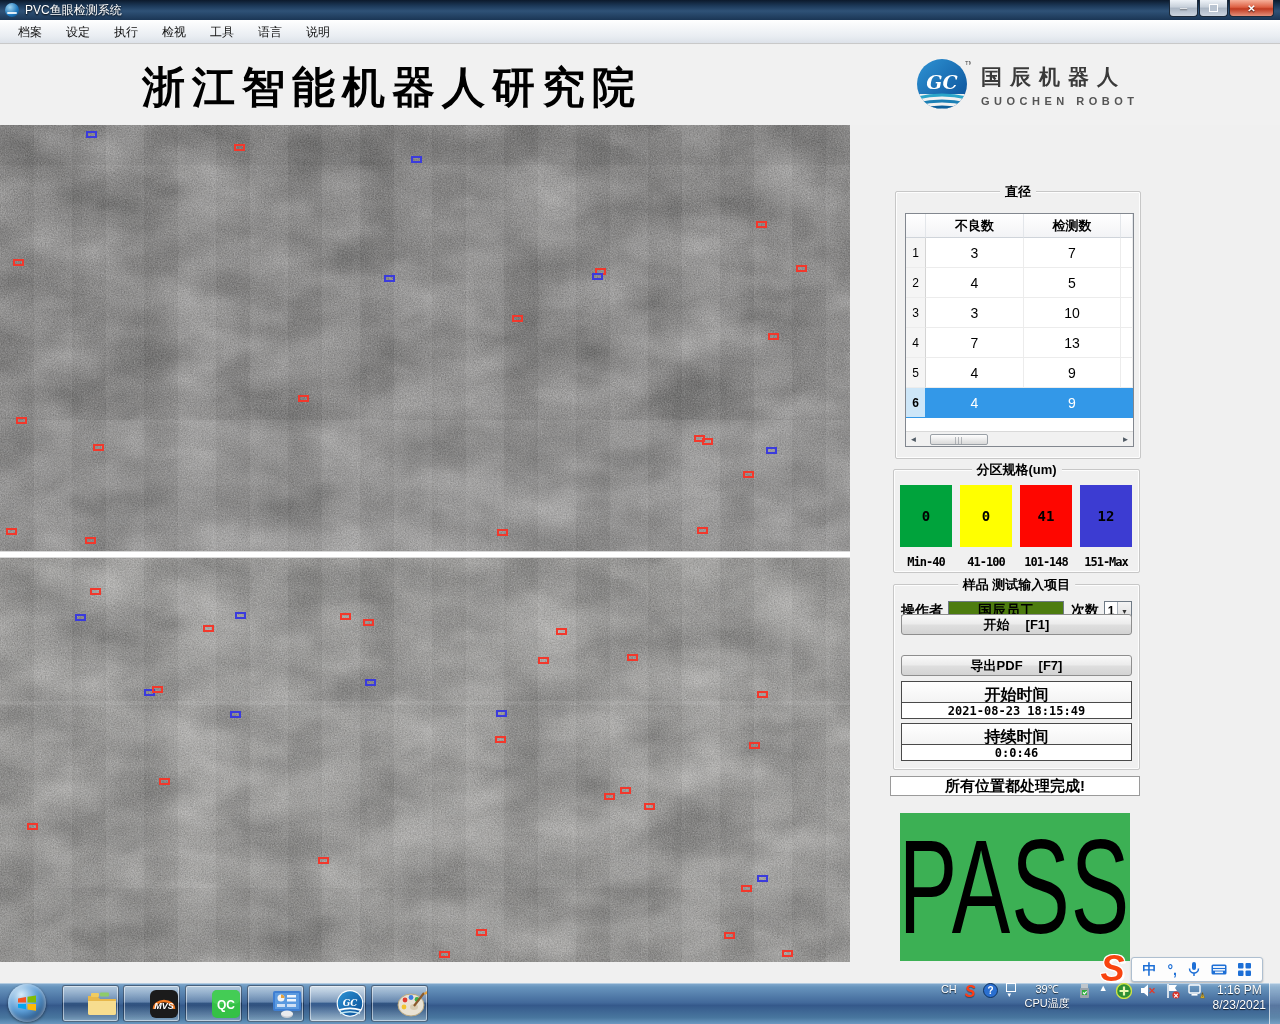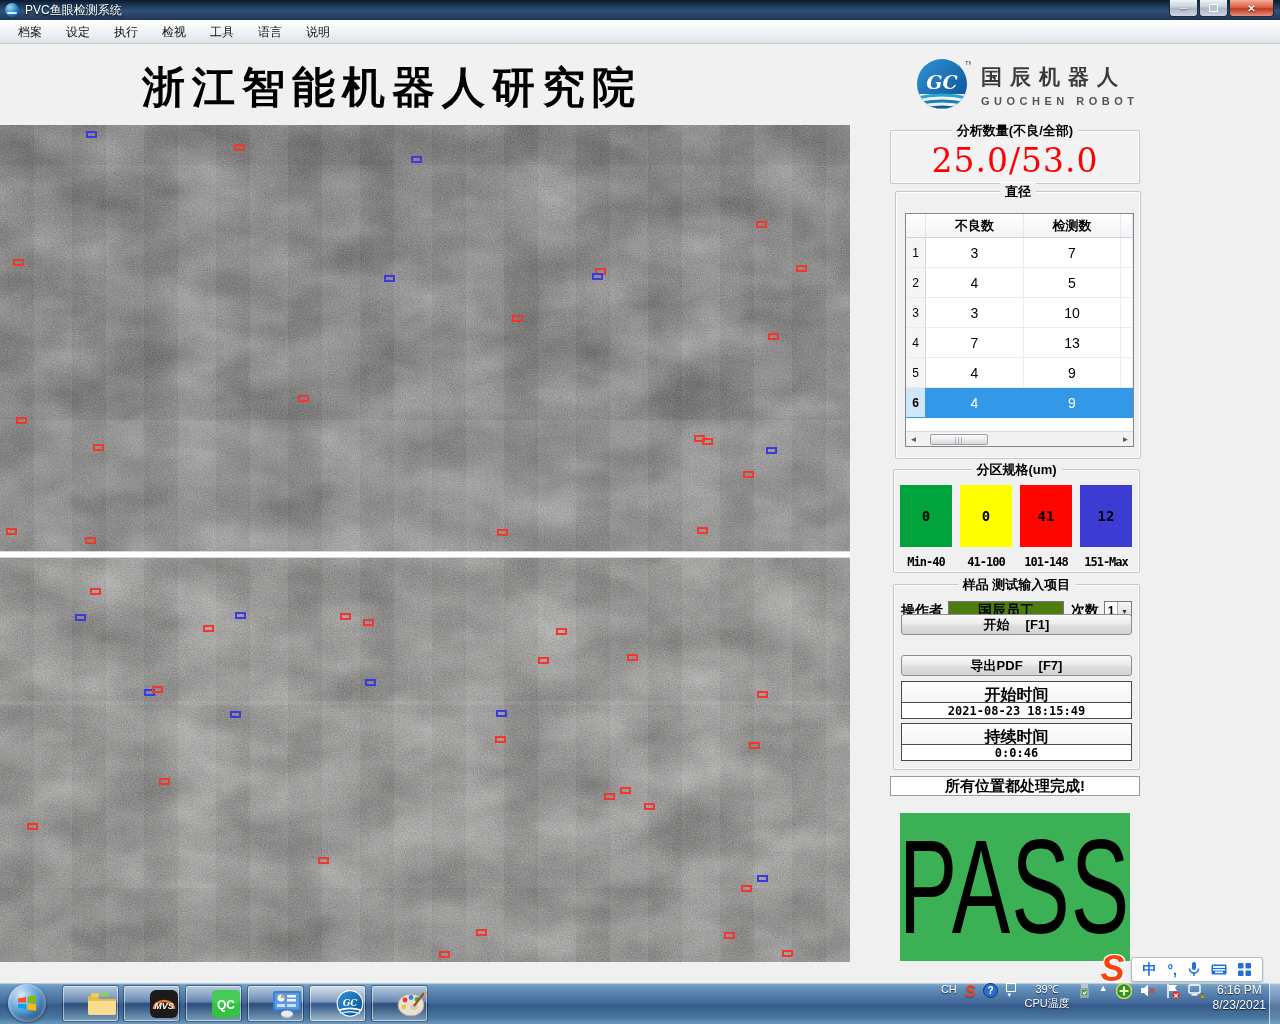--- a/index.html
+++ b/index.html
@@ -291,24 +291,20 @@
     <div class="det blue" style="left: 757px; top: 317px;"></div>
     <div class="det red" style="left: 741px; top: 327px;"></div>
     <div class="det red" style="left: 476px; top: 371px;"></div>
     <div class="det red" style="left: 724px; top: 374px;"></div>
     <div class="det red" style="left: 439px; top: 393px;"></div>
     <div class="det red" style="left: 782px; top: 392px;"></div>
   </div>
 
 <div class="panel">
 
-  <div class="groupbox" id="g-analysis">
-    <span class="gb-label">分析数量(不良/全部)</span>
-    <div class="analysis-value" id="analysis-value" style="color: rgb(255, 0, 0);">25.0/53.0</div>
-  </div>
 
   <div class="groupbox" id="g-diameter">
     <span class="gb-label">直径</span>
     <div class="dtable">
       <div class="thead">
         <div></div>
         <div>不良数</div>
         <div>检测数</div>
         <div></div>
       </div>
@@ -561,18 +557,18 @@
     </span>
     <span class="tray-ico">
       <svg width="17" height="16" viewBox="0 0 17 16">
           <rect x="1" y="2" width="11" height="8" rx="1" fill="none" stroke="#fff" stroke-width="1.4"></rect>
           <rect x="3.5" y="11" width="6" height="1.6" fill="#fff"></rect>
           <path d="M12.5 15 L16.5 15 L14.5 9.5 Z" fill="#f2c431" stroke="#8a6d12" stroke-width=".6"></path>
           <text x="14.5" y="14.4" text-anchor="middle" font-size="4.5" font-weight="bold" fill="#333">!</text>
         </svg>
     </span>
     <div class="clock-block">
-      <div>6:16 PM</div>
+      <div>1:16 PM</div>
       <div>8/23/2021</div>
     </div>
   </div>
   <div class="show-desktop"></div>
 </div>
 
 </body></html>

